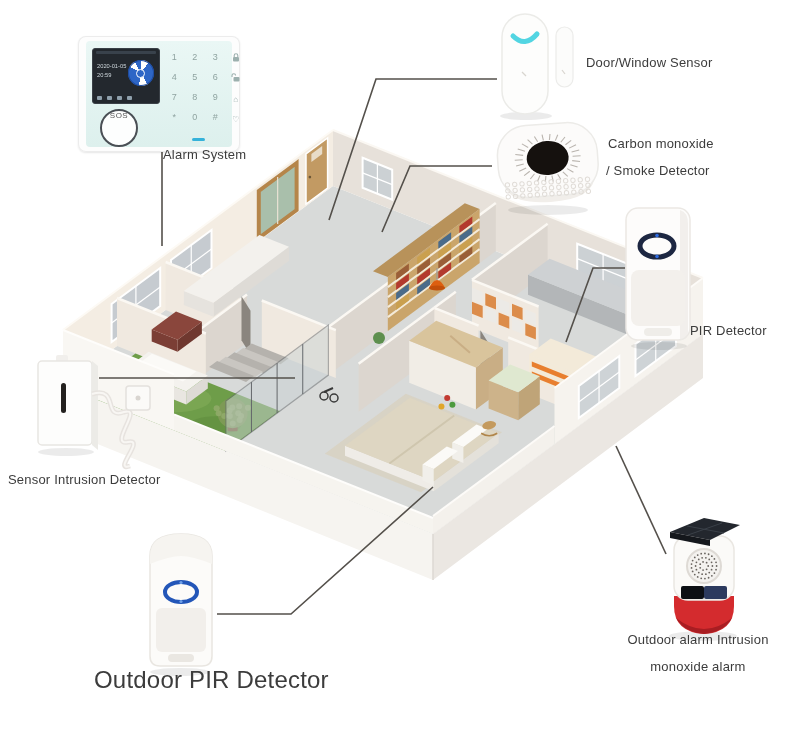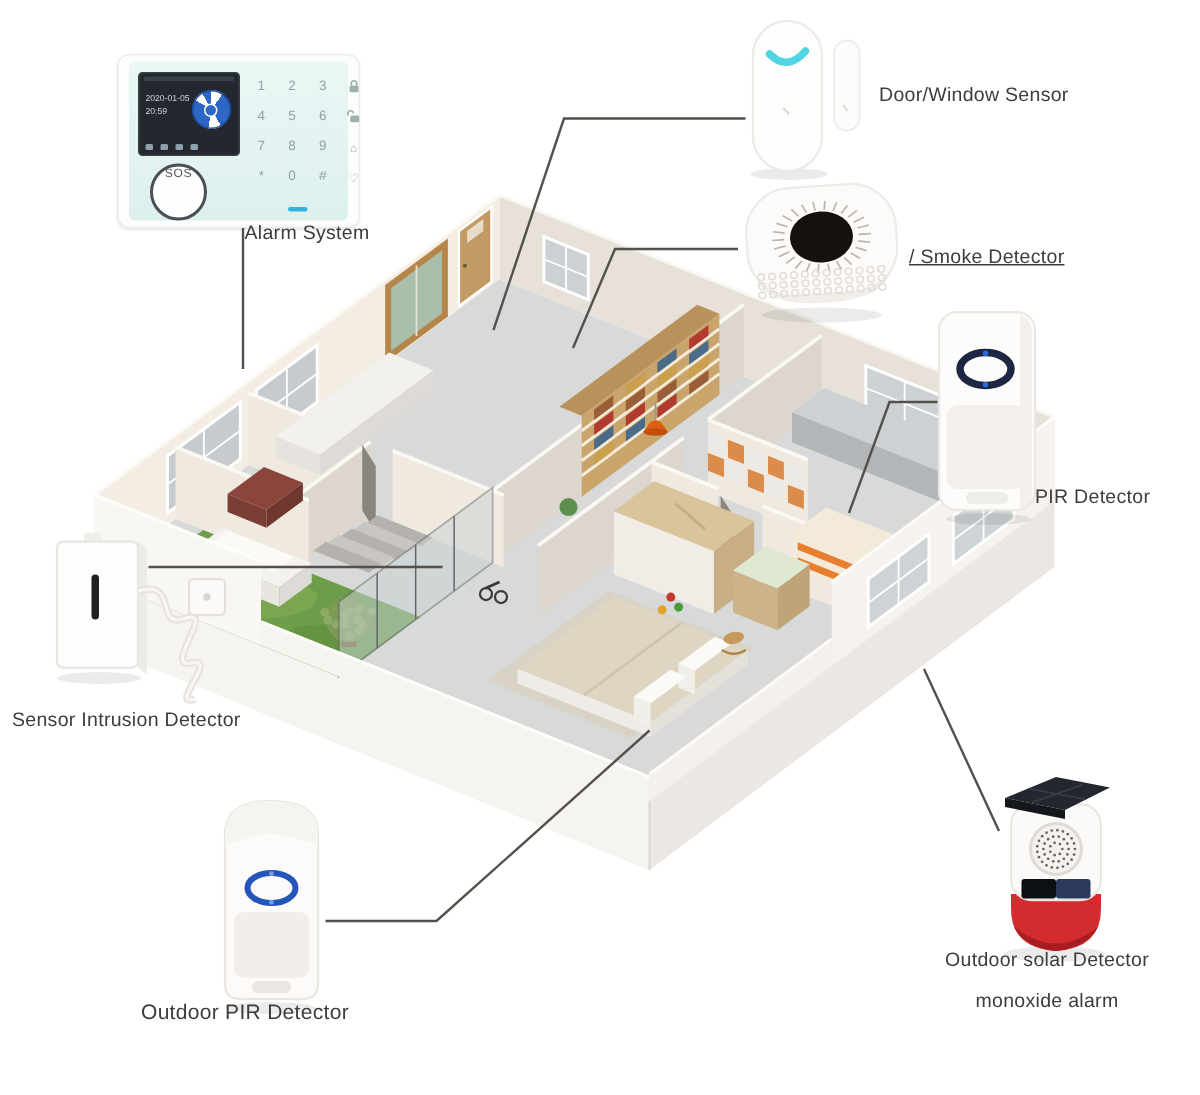--- a/index.html
+++ b/index.html
@@ -1,20 +1,20 @@
 <!DOCTYPE html>
 <html><head>
 <meta charset="utf-8">
 <style>
   html,body{margin:0;padding:0;background:#fff;}
   #stage{position:relative;width:800px;height:730px;background:#ffffff;overflow:hidden;
          font-family:"Liberation Sans","DejaVu Sans",sans-serif;color:#3b3b3b;}
   #scene{position:absolute;left:0;top:0;}
   .lbl{position:absolute;font-size:13px;font-weight:500;color:#3c3c3c;white-space:nowrap;letter-spacing:.2px;}
-  .lbl.big{font-size:14px;}
+  .lbl.big{font-size:24px;}
   .lbl.center{text-align:center;white-space:normal;}
   
   .alarm-panel{position:absolute;left:78px;top:36px;width:162px;height:116px;background:#fdfdfd;
     border-radius:8px;box-shadow:0 1px 2px rgba(0,0,0,.10), inset 0 0 0 1px #ececec;}
   .panel-face{position:absolute;left:8px;top:5px;right:8px;bottom:5px;border-radius:4px;
     background:linear-gradient(180deg,#eaf7f5 0%,#ddf0ed 100%);}
   .panel-screen{position:absolute;left:6px;top:7px;width:66px;height:54px;background:#23282e;
     border:1px solid #3a4047;border-radius:3px;overflow:hidden;}
   .scr-top{position:absolute;left:3px;top:2px;right:3px;height:3px;background:#39424c;border-radius:1px;}
   .scr-date{position:absolute;left:4px;top:14px;font-size:7px;color:#cfd8dd;transform:scale(.82);transform-origin:left top;}
@@ -431,19 +431,20 @@
           <span class="k">0</span>
           <span class="k">#</span>
           <span><span class="ki">♡</span></span>
         </div>
       <div class="panel-dash"></div>
     </div>
   </div>
 
   <div class="lbl" style="left:163px;top:147px;">Alarm System</div>
   <div class="lbl" style="left:586px;top:55px;">Door/Window Sensor</div>
-  <div class="lbl" style="left:606px;top:163px;text-decoration:underline;">/ Smoke Detector</div>
+  <div class="lbl" style="left:608px;top:136px;">Carbon monoxide</div>
+  <div class="lbl" style="left:606px;top:163px;">/ Smoke Detector</div>
   <div class="lbl" style="left:690px;top:323px;">PIR Detector</div>
   <div class="lbl" style="left:8px;top:472px;">Sensor Intrusion Detector</div>
   <div class="lbl big" style="left:94px;top:666px;">Outdoor PIR Detector</div>
-  <div class="lbl center" style="left:596px;top:632px;width:204px;">Outdoor solar Detector</div>
+  <div class="lbl center" style="left:596px;top:632px;width:204px;">Outdoor alarm Intrusion</div>
   <div class="lbl center" style="left:596px;top:659px;width:204px;">monoxide alarm</div>
 </div>
 
 </body></html>

